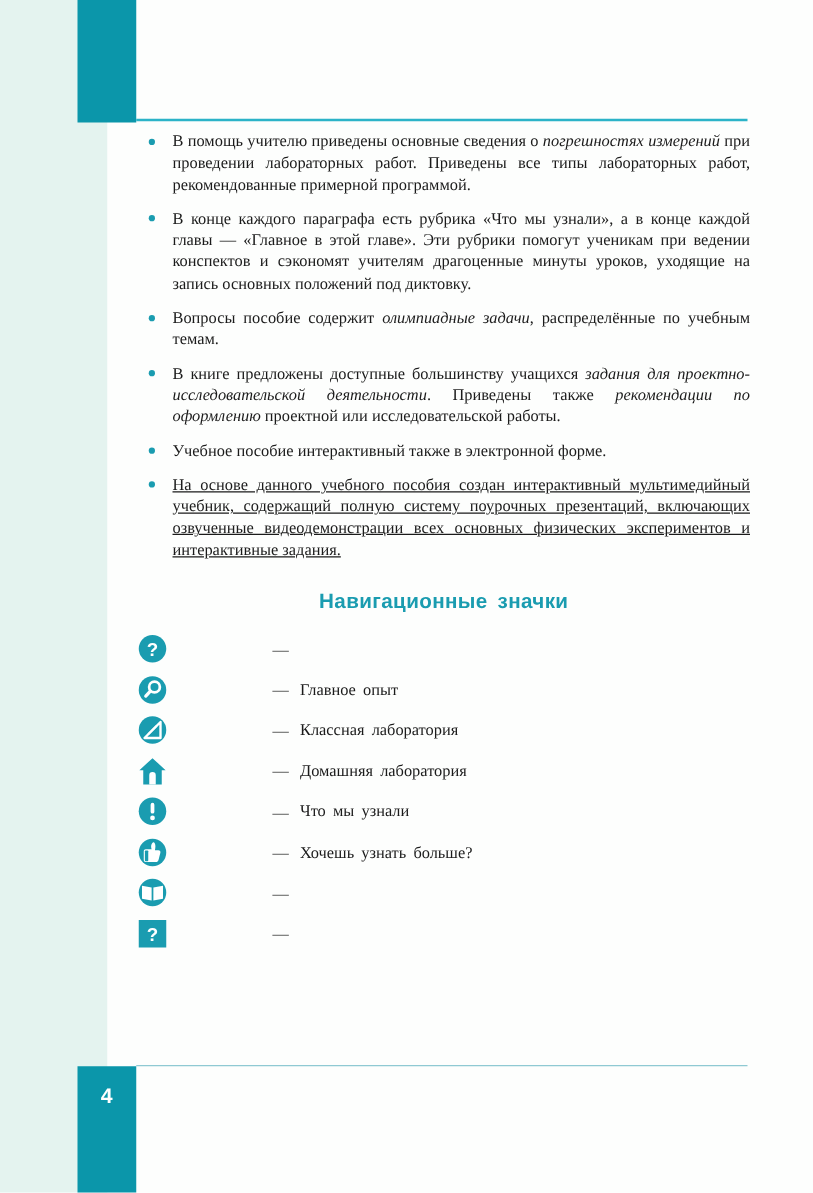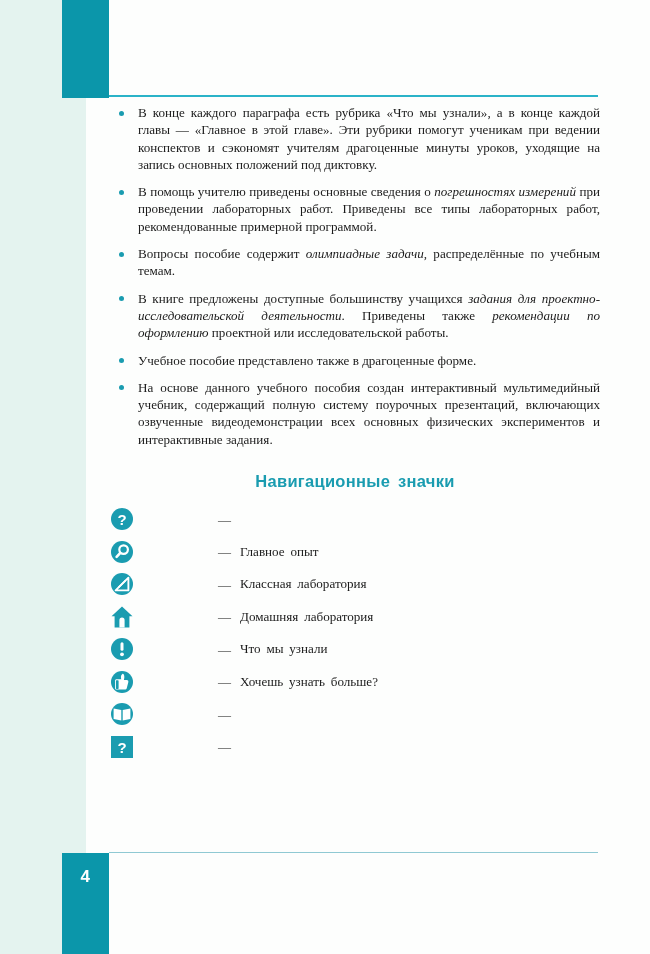--- a/index.html
+++ b/index.html
@@ -109,21 +109,21 @@
   ul.bullets > li {
     position: relative;
     padding-left: 28px;
     margin-bottom: 10px;
     font-size: 13.1px;
     line-height: 17.3px;
     color: #1b1b1b;
     text-align: justify;
     hyphens: manual;
   }
-  ul.bullets > li:last-child { margin-bottom: 0; }
+  ul.bullets > li:last-child { margin-bottom: 0; text-decoration: underline; }
   ul.bullets > li .dot {
     position: absolute;
     left: 9px;
     top: 6.5px;
     width: 5px;
     height: 5px;
     border-radius: 50%;
     background: #1a9cb0;
   }
   .it { font-style: italic; }
@@ -177,25 +177,25 @@
 
   <div id="margin-strip"></div>
   <div id="page-tint"></div>
 
   <div id="top-block"></div>
   <div id="header-rule"></div>
 
   <div id="content">
 
     <ul class="bullets" id="bullet-list">
+        <li><span class="dot"></span><span>В помощь учителю приведены основные сведения о </span><span class="it">погрешностях измерений</span><span> при проведении лабораторных работ. Приведены все типы лабораторных работ, рекомендованные примерной программой.</span></li>
         <li><span class="dot"></span><span>В конце каждого параграфа есть рубрика «Что мы узнали», а в конце каждой главы — «Главное в этой главе». Эти рубрики помогут ученикам при ведении конспектов и сэкономят учителям драгоценные минуты уроков, уходящие на запись основных положений под диктовку.</span></li>
-        <li><span class="dot"></span><span>В помощь учителю приведены основные сведения о </span><span class="it">погрешностях измерений</span><span> при проведении лабораторных работ. Приведены все типы лабораторных работ, рекомендованные примерной программой.</span></li>
         <li><span class="dot"></span><span>Вопросы пособие содержит </span><span class="it">олимпиадные задачи</span><span>, распределённые по учебным темам.</span></li>
         <li><span class="dot"></span><span>В книге предложены доступные большинству учащихся </span><span class="it">задания для проектно-исследовательской деятельности</span><span>. Приведены также </span><span class="it">рекомендации по оформлению</span><span> проектной или исследовательской работы.</span></li>
-        <li><span class="dot"></span><span>Учебное пособие представлено также в драгоценные форме.</span></li>
+        <li><span class="dot"></span><span>Учебное пособие интерактивный также в электронной форме.</span></li>
         <li><span class="dot"></span><span>На основе данного учебного пособия создан интерактивный мультимедийный учебник, содержащий полную систему поурочных презентаций, включающих озвученные видеодемонстрации всех основных физических экспериментов и интерактивные задания.</span></li>
       </ul>
 
     <div id="nav-heading">Навигационные  значки</div>
 
     <div id="icon-legend">
         <div class="legend-row">
           <span class="legend-icon"><svg viewBox="0 0 24 24" width="24" height="24" xmlns="http://www.w3.org/2000/svg">
               <circle cx="12" cy="12" r="11" fill="#1a9cb0"></circle>
               <text x="12" y="17.5" font-family="Liberation Sans, sans-serif" font-size="15" font-weight="bold" fill="#ffffff" text-anchor="middle">?</text>

